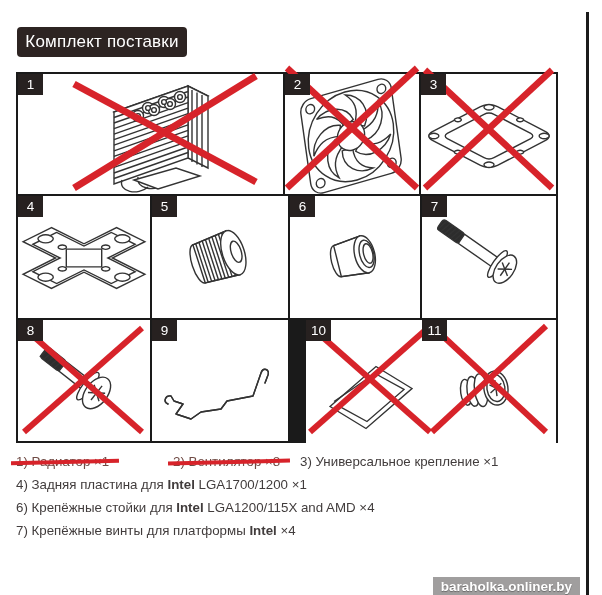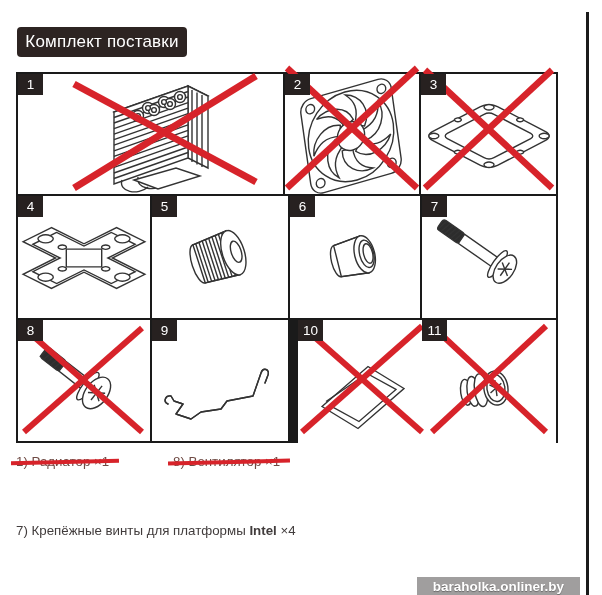--- a/index.html
+++ b/index.html
@@ -15,21 +15,21 @@
          color:#fff;font-size:13.5px;display:flex;align-items:center;justify-content:center;z-index:3;}
   .ill{position:absolute;left:0;top:0;width:100%;height:100%;}
   .ill *{stroke:#333;stroke-width:1.4;}
   .xmark{position:absolute;z-index:2;overflow:visible;}
   .xmark line{stroke:#d7232a;}
   .legend{position:absolute;left:0;top:0;width:602px;height:445px;pointer-events:none;}
   .li{position:absolute;font-size:13.3px;line-height:16px;white-space:nowrap;}
   .li.struck{color:#6f4a44;}
   .li.struck::after{content:"";position:absolute;left:-5px;right:-10px;top:6px;height:4px;
                     background:#d7232a;transform:rotate(-1.3deg);}
-  .watermark{position:absolute;right:22px;top:565px;height:19px;line-height:19px;padding:0 16px;
+  .watermark{position:absolute;right:22px;top:565px;height:19px;line-height:19px;padding:0 8px;
              background:rgba(143,141,141,.85);color:#fff;font-size:13.5px;font-weight:bold;
              text-shadow:0 1px 1px rgba(0,0,0,.35);}
 </style>
 </head>
 <body>
 
 <div class="page">
 
   <div class="title">Комплект поставки</div>
 
@@ -247,21 +247,21 @@
     <div class="cell" style="left:136px;top:248px;width:136px;height:121px">
       <svg class="ill" viewBox="0 0 136 121">
         <g fill="none" stroke-linecap="round" stroke-linejoin="round">
           <path d="M16,84 c-5,-2 -3,-9 3,-8 l3,5 9,3 -7,10 15,5 10,-7 20,-3 6,-8 26,-5 8,-23 c2,-6 9,-4 7,2 l-3,8" stroke="#333" stroke-width="4"></path>
           <path d="M16,84 c-5,-2 -3,-9 3,-8 l3,5 9,3 -7,10 15,5 10,-7 20,-3 6,-8 26,-5 8,-23 c2,-6 9,-4 7,2 l-3,8" stroke="#fff" stroke-width="1.8"></path>
         </g>
       </svg>
       <div class="badge">9</div>
     </div>
 
-    <div class="cell" style="left:282px;top:248px;width:130px;height:154px">
+    <div class="cell" style="left:290px;top:248px;width:130px;height:154px">
       <svg class="ill" viewBox="0 0 130 121">
         <g transform="translate(64,60)" fill="none">
           <polygon points="-40,10 6,-30 42,-8 -4,32" fill="#fff"></polygon>
           <polygon points="-32,9 5,-23 34,-7 -3,25"></polygon>
           <line x1="-36" y1="5" x2="8" y2="-25"></line>
         </g>
       </svg>
       <svg class="xmark" style="left:0;top:2px;width:128px;height:114px" viewBox="0 0 128 114">
         <line x1="4" y1="4" x2="124" y2="110" stroke-width="6"></line>
         <line x1="124" y1="4" x2="4" y2="110" stroke-width="6"></line>
@@ -286,21 +286,24 @@
         <line x1="4" y1="4" x2="118" y2="110" stroke-width="6"></line>
         <line x1="118" y1="4" x2="4" y2="110" stroke-width="6"></line>
       </svg>
       <div class="badge">11</div>
     </div>
 
   </div>
 
   <div class="legend">
     <div class="li struck" style="left:16px;top:442px">1) Радиатор ×1</div>
-    <div class="li struck" style="left:173px;top:442px">8) Вентилятор ×1</div>
+    <div class="li struck" style="left:173px;top:442px">2) Вентилятор ×8</div>
+    <div class="li" style="left:300px;top:442px">3) Универсальное крепление ×1</div>
+    <div class="li" style="left:16px;top:465px">4) Задняя пластина для <b>Intel</b> LGA1700/1200 ×1</div>
+    <div class="li" style="left:16px;top:488px">6) Крепёжные стойки для <b>Intel</b> LGA1200/115X and AMD ×4</div>
     <div class="li" style="left:16px;top:511px">7) Крепёжные винты для платформы <b>Intel</b> ×4</div>
   </div>
 
   <div class="watermark">baraholka.onliner.by</div>
 
   <div class="page-edge" style="left:586px;top:0;width:3px;height:588px"></div>
   <div class="page-edge" style="left:0;top:585px;width:589px;height:3px"></div>
 
 </div>
 

